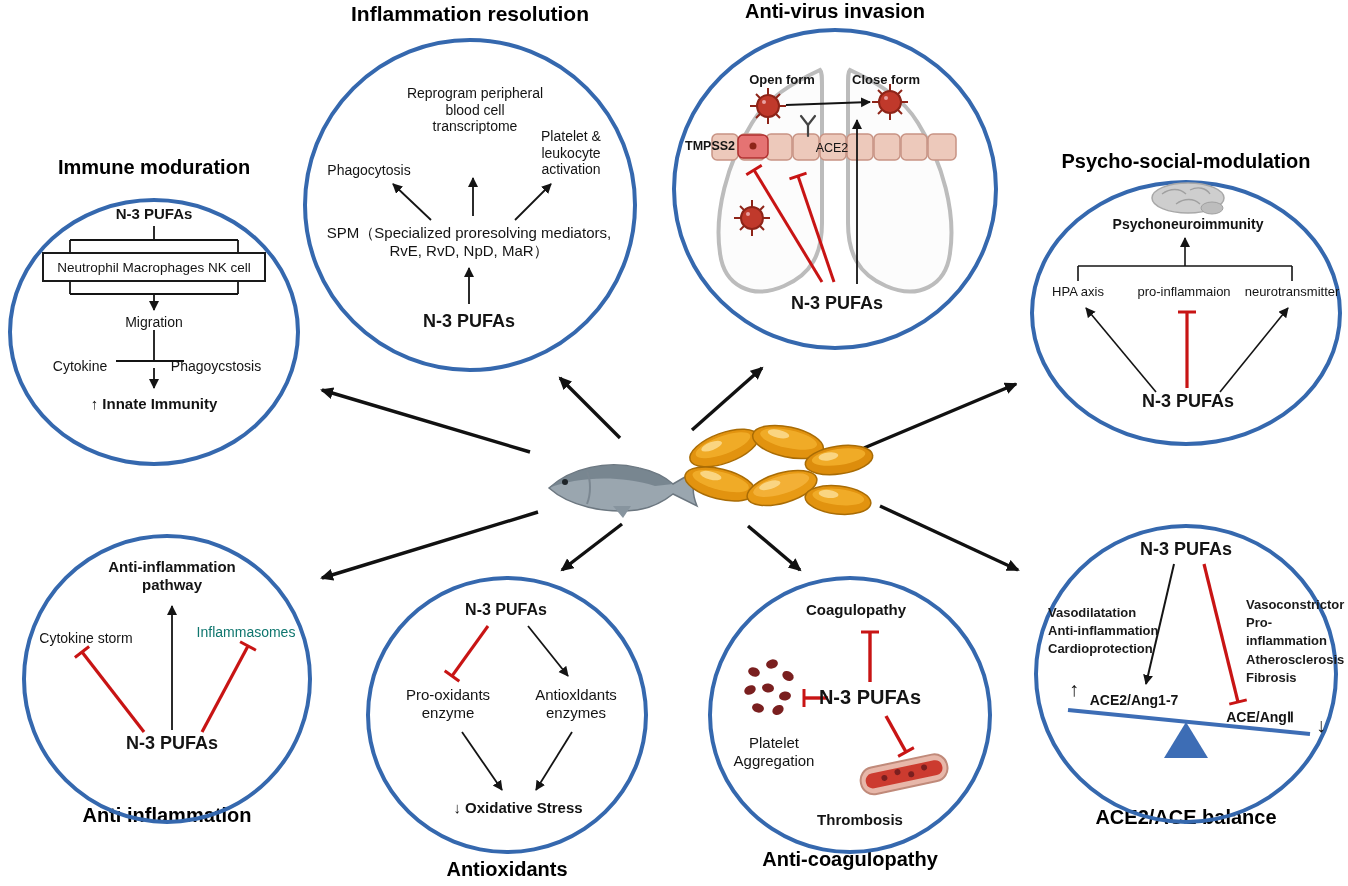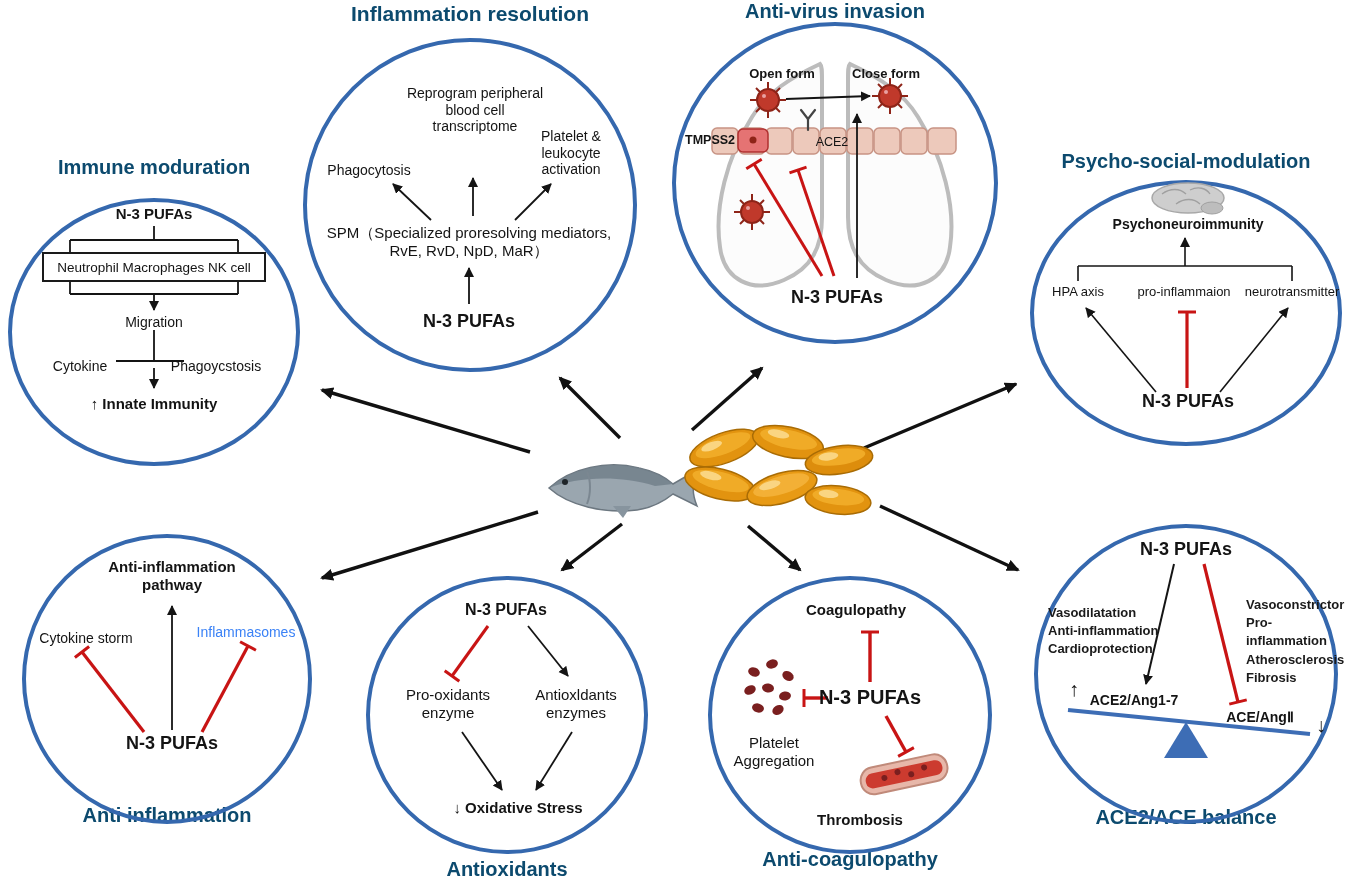--- a/index.html
+++ b/index.html
@@ -9,22 +9,22 @@
   .abs { position:absolute; }
   .group { position:absolute; }
   .ring { position:absolute; inset:0; border:4px solid #3568ae; border-radius:50%; background:transparent; }
   .lbl { position:absolute; transform:translate(-50%,-50%); white-space:nowrap; text-align:center;
          font-size:14px; line-height:1.18; color:#141414; }
   .wrap { white-space:normal; }
   .b { font-weight:bold; }
   .w6 { font-weight:600; }
   .s12 { font-size:12.5px; } .s13 { font-size:13px; } .s15 { font-size:15px; }
   .s16 { font-size:16px; } .s18 { font-size:18px; } .s20 { font-size:20px; }
-  .red { color:#3b82f6; }
-  .title { position:absolute; font-weight:bold; font-size:20px; color:#0c4a6e; text-align:center; }
+  .red { color:#0f766e; }
+  .title { position:absolute; font-weight:bold; font-size:20px; color:#000000; text-align:center; }
   .blk { position:absolute; white-space:pre-line; text-align:left; font-size:13px; line-height:1.4; font-weight:600; color:#1a1a1a; }
   .cellbox { position:absolute; border:2px solid #1a1a1a; display:flex; align-items:center; justify-content:center;
              font-size:13.5px; white-space:nowrap; }
 </style>
 </head>
 <body>
 
 <div class="canvas">
 
   <svg class="layer" width="1348" height="886">
@@ -140,21 +140,21 @@
         <line x1="166" y1="266" x2="166" y2="230" marker-end="url(#c2a)"></line>
       </g>
     </svg>
     <div class="lbl wrap" style="left:172px; top:72px; width:140px;">Reprogram peripheral blood cell transcriptome</div>
     <div class="lbl" style="left:66px; top:132px;">Phagocytosis</div>
     <div class="lbl wrap" style="left:268px; top:115px; width:105px;">Platelet &amp; leukocyte activation</div>
     <div class="lbl wrap s15" style="left:166px; top:204px; width:300px;">SPM（Specialized proresolving mediators, RvE, RvD, NpD, MaR）</div>
     <div class="lbl b s18" style="left:166px; top:284px;">N-3 PUFAs</div>
   </div>
 
-  <div class="group" style="left:672px; top:22px; width:326px; height:322px;">
+  <div class="group" style="left:672px; top:28px; width:326px; height:322px;">
     <div class="ring"></div>
     <svg class="layer" width="326" height="322">
       <defs>
         <marker id="c3a" markerWidth="12" markerHeight="12" refX="9" refY="5" orient="auto" markerUnits="userSpaceOnUse">
           <path d="M0,0 L10,5 L0,10 Z" fill="#141414"></path>
         </marker>
         <marker id="c3t" markerWidth="6" markerHeight="20" refX="2" refY="10" orient="auto" markerUnits="userSpaceOnUse">
           <line x1="2" y1="1" x2="2" y2="19" stroke="#c81414" stroke-width="3"></line>
         </marker>
       </defs>

